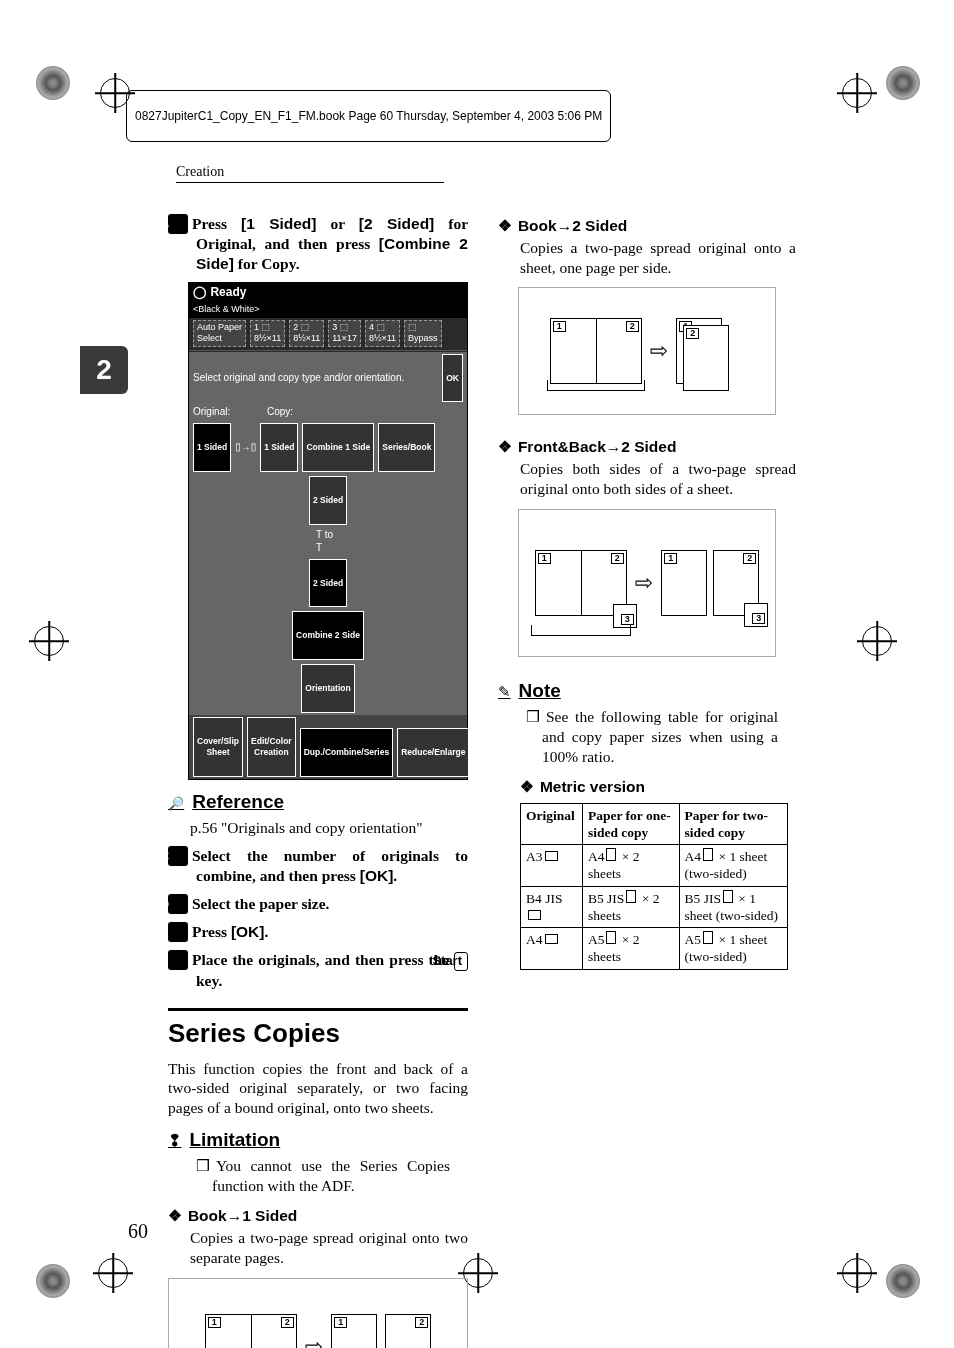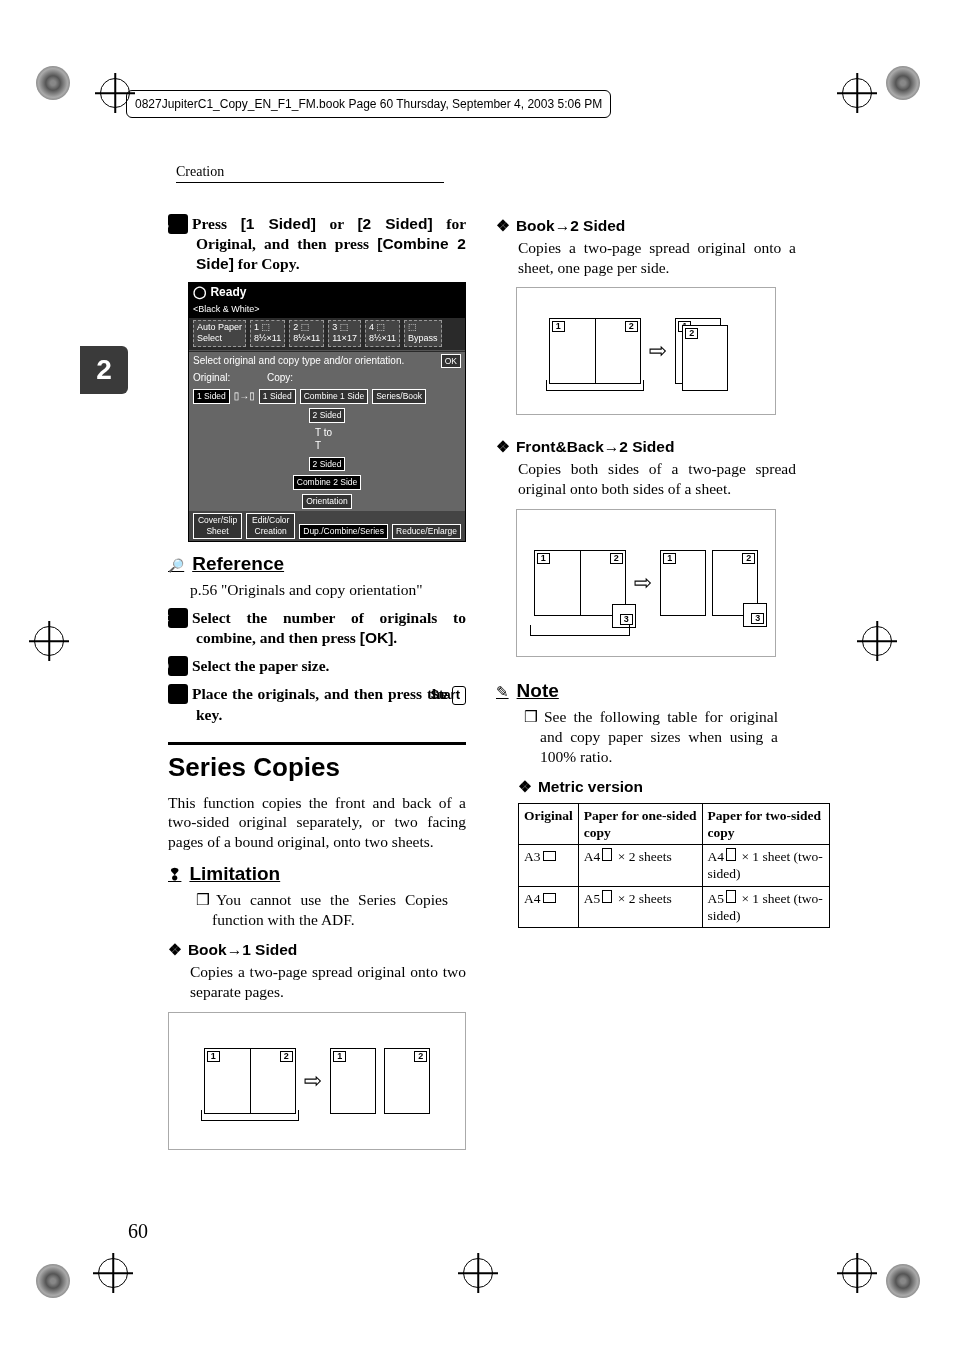--- a/index.html
+++ b/index.html
@@ -12,21 +12,21 @@
     position: relative;
     overflow: hidden;
   }
   .crop-header {
     position: absolute;
     top: 90px;
     left: 126px;
     font-size: 12px;
     border: 1px solid #000;
     border-radius: 6px;
-    padding: 6px 8px;
+    padding: 18px 8px;
     font-family: Arial, sans-serif;
   }
   .crop-tl, .crop-tr, .crop-bl, .crop-br {
     position: absolute;
     width: 34px;
     height: 34px;
     border-radius: 50%;
     background: radial-gradient(circle, #888 10%, #555 30%, #aaa 60%, #444 100%);
   }
   .crop-tl { top: 66px; left: 36px; }
@@ -173,33 +173,33 @@
     font-family: Arial, sans-serif;
     font-size: 10px;
     margin: 6px 0 6px 20px;
   }
   .screenshot .row { display: flex; align-items: center; padding: 2px 4px; gap: 4px; }
   .screenshot .title { background: #000; font-weight: bold; font-size: 12px; }
   .screenshot .cell {
     border: 1px dashed #999; background: #444; padding: 1px 3px; font-size: 9px;
   }
   .screenshot .btn {
-    border: 1px solid #fff; background: #333; padding: 1px 3px; font-size: 8.5px;
+    border: 1px solid #fff; background: #333; padding: 18px 3px; font-size: 8.5px; font-weight: bold;
   }
   .screenshot .btn.sel { background: #000; }
   .screenshot .sep { background: #555; height: 1px; margin: 1px 0; }
   .screenshot .footer .btn { flex: 1; text-align: center; }
   .ref-icon::before { content: "🔎"; font-size: 13px; margin-right: 4px; }
   .excl-icon::before { content: "❢"; font-size: 16px; margin-right: 4px; font-weight: bold; }
   .pencil-icon::before { content: "✎"; font-size: 15px; margin-right: 4px; }
   table.sizes {
     border-collapse: collapse;
     font-size: 13.5px;
     margin: 6px 0 0 22px;
-    width: 312px;
+    width: 268px;
   }
   table.sizes th, table.sizes td {
     border: 1px solid #000;
     padding: 3px 5px;
     text-align: left;
     vertical-align: top;
   }
   table.sizes th { font-weight: bold; }
   .ls { display:inline-block; width:11px; height:8px; border:1px solid #000; margin:0 2px; vertical-align: baseline; }
   .pt { display:inline-block; width:8px; height:11px; border:1px solid #000; margin:0 2px; vertical-align: baseline; }
@@ -297,20 +297,23 @@
     <div class="indent-block">p.56 "Originals and copy orientation"</div>
 
     <div class="step">
       <span class="step-num">C</span><b><span>Select the number of originals to combine, and then press </span></b><span class="sans-b">[OK]</span><b><span>.</span></b>
     </div>
 
     <div class="step">
       <span class="step-num">D</span><b><span>Select the paper size.</span></b>
     </div>
 
+    <div class="step">
+      <span class="step-num">E</span><b><span>Press </span></b><span class="sans-b">[OK]</span><b><span>.</span></b>
+    </div>
 
     <div class="step">
       <span class="step-num">F</span><b><span>Place the originals, and then press the </span></b><span class="startkey">Start</span><b><span> key.</span></b>
     </div>
 
     <hr class="thick">
     <h2 class="series">Series Copies</h2>
     <div style="text-align:justify;">This function copies the front and back of a two-sided original separately, or two facing pages of a bound original, onto two sheets.</div>
 
     <div class="subhead"><span class="excl-icon icon"></span><span>Limitation</span></div>
@@ -395,20 +398,25 @@
         <th>Original</th>
         <th>Paper for one-sided copy</th>
         <th>Paper for two-sided copy</th>
       </tr>
       <tr>
         <td><span>A3</span><span class="ls"></span></td>
         <td><span>A4</span><span class="pt"></span><span> × 2 sheets</span></td>
         <td><span>A4</span><span class="pt"></span><span> × 1 sheet (two-sided)</span></td>
       </tr>
       <tr>
+        <td><span>B4 JIS</span><span class="ls"></span></td>
+        <td><span>B5 JIS</span><span class="pt"></span><span> × 2 sheets</span></td>
+        <td><span>B5 JIS</span><span class="pt"></span><span> × 1 sheet (two-sided)</span></td>
+      </tr>
+      <tr>
         <td><span>A4</span><span class="ls"></span></td>
         <td><span>A5</span><span class="pt"></span><span> × 2 sheets</span></td>
         <td><span>A5</span><span class="pt"></span><span> × 1 sheet (two-sided)</span></td>
       </tr>
     </tbody>
       </table>
   </div>
 </div>
 
 </body></html>

